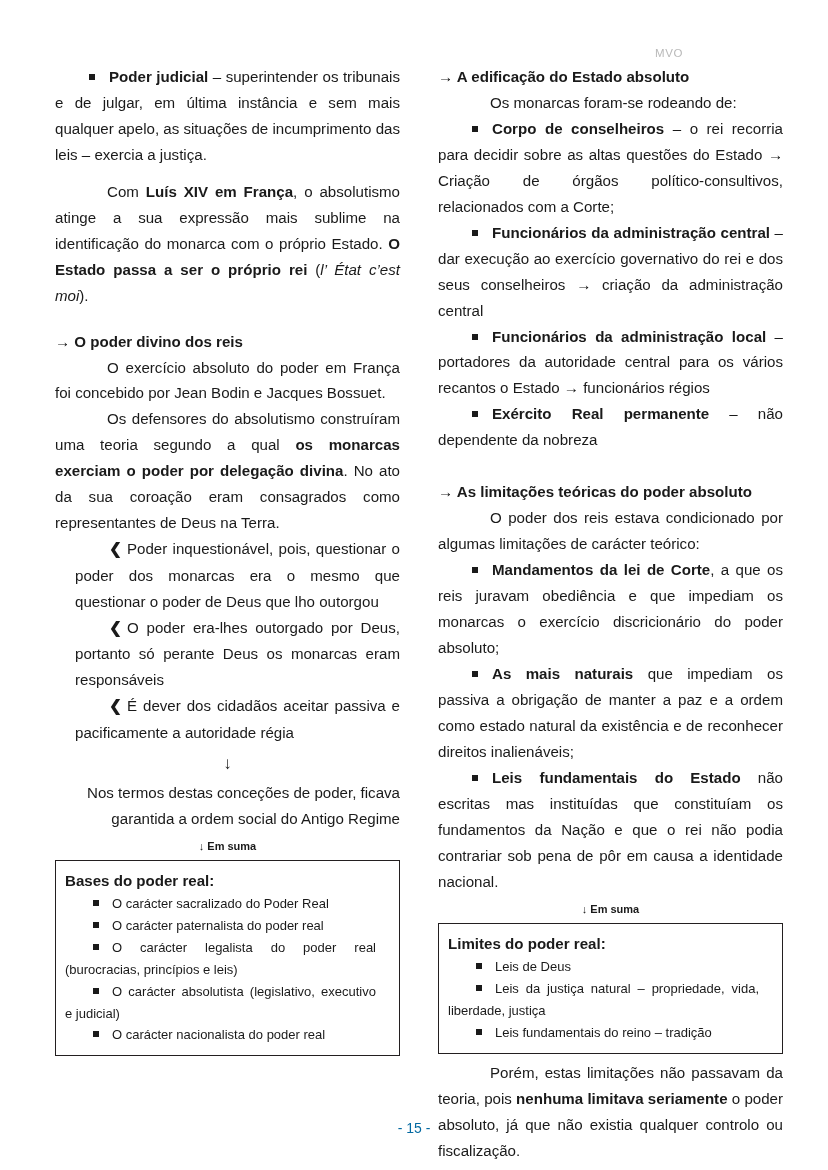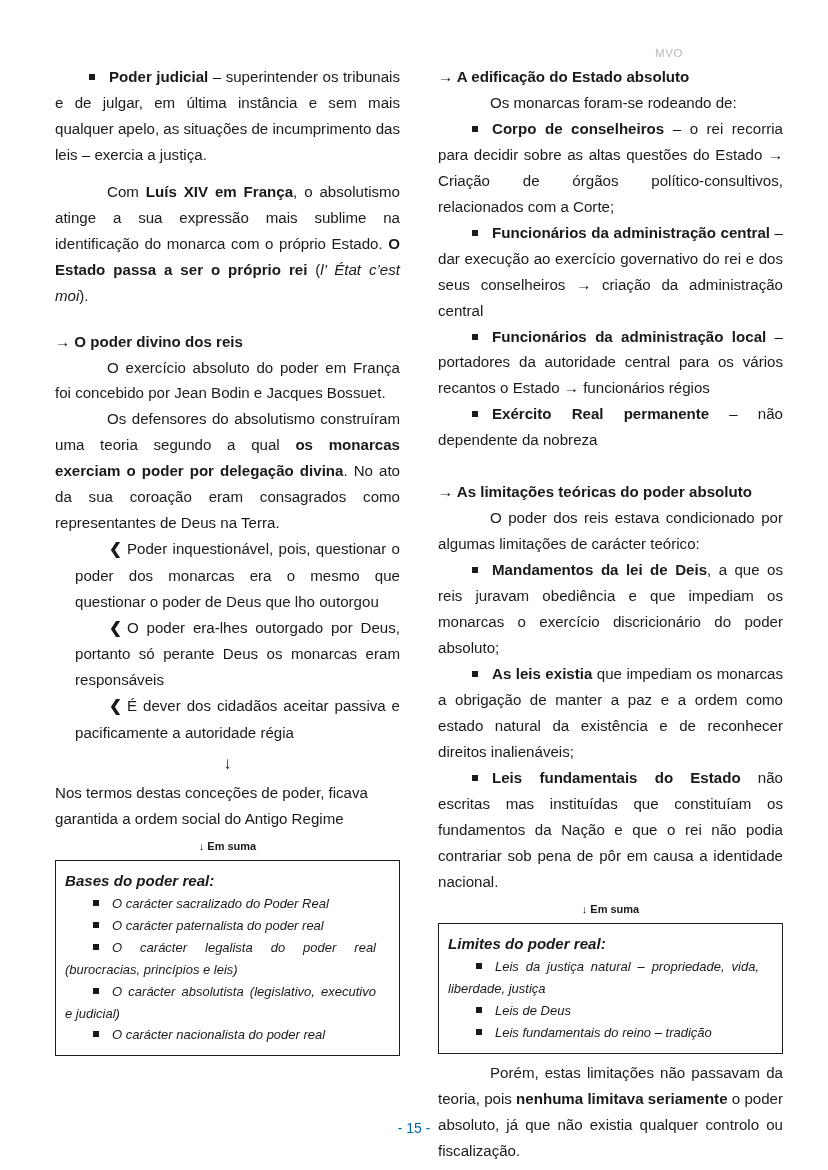--- a/index.html
+++ b/index.html
@@ -87,40 +87,39 @@
     margin-left: 34px;
     margin-right: 5px;
     font-size: 15.5px;
     font-weight: 600;
   }
   b { font-weight: bold; }
   i { font-style: italic; }
   .gap-sm { height: 11px; }
   .gap-md { height: 20px; }
   .gap-lg { height: 26px; }
-  .center { text-align: left; text-indent: 0; }
+  .center { text-align: right; text-indent: 0; }
   .arrow-down-row {
     text-align: center;
     font-size: 17px;
     line-height: 1.4;
     margin: 6px 0 4px 0;
   }
   .em-suma {
     text-align: center;
     font-weight: bold;
     font-size: 11px;
     line-height: 1.5;
     margin-top: 6px;
     margin-bottom: 6px;
   }
   .box {
     border: 1.6px solid #231f20;
     padding: 7px 23px 9px 9px;
     box-sizing: border-box;
-    font-style: italic;
   }
   .box .box-title {
     font-weight: bold;
     font-size: 15.1px;
     line-height: 1.68;
     text-align: left;
     margin: 0;
   }
   .box p {
     font-size: 13px;
@@ -242,41 +241,41 @@
       <div class="gap-lg"></div>
 
       <p class="heading">
         <span class="arrow">→</span>
         <span>As limitações teóricas do poder absoluto</span>
       </p>
 
       <p class="indent">O poder dos reis estava condicionado por algumas limitações de carácter teórico:</p>
 
       <p class="sq-item">
-        <span class="sq"></span><b>Mandamentos da lei de Deis</b><span>, a que os reis juravam obediência e que impediam os monarcas o exercício discricionário do poder absoluto;</span>
-      </p>
-
-      <p class="sq-item">
-        <span class="sq"></span><b>As leis existia</b><span> que impediam os monarcas a obrigação de manter a paz e a ordem como estado natural da existência e de reconhecer direitos inalienáveis;</span>
+        <span class="sq"></span><b>Mandamentos da lei de Corte</b><span>, a que os reis juravam obediência e que impediam os monarcas o exercício discricionário do poder absoluto;</span>
+      </p>
+
+      <p class="sq-item">
+        <span class="sq"></span><b>As mais naturais</b><span> que impediam os passiva a obrigação de manter a paz e a ordem como estado natural da existência e de reconhecer direitos inalienáveis;</span>
       </p>
 
       <p class="sq-item">
         <span class="sq"></span><b>Leis fundamentais do Estado</b><span> não escritas mas instituídas que constituíam os fundamentos da Nação e que o rei não podia contrariar sob pena de pôr em causa a identidade nacional.</span>
       </p>
 
       <p class="em-suma">↓ Em suma</p>
 
       <div class="box">
         <p class="box-title">Limites do poder real:</p>
 
         <p class="sq-item">
+          <span class="sq"></span><span>Leis de Deus</span>
+        </p>
+        <p class="sq-item">
           <span class="sq"></span><span>Leis da justiça natural – propriedade, vida, liberdade, justiça</span>
-        </p>
-        <p class="sq-item">
-          <span class="sq"></span><span>Leis de Deus</span>
         </p>
         <p class="sq-item">
           <span class="sq"></span><span>Leis fundamentais do reino – tradição</span>
         </p>
       </div>
 
       <p class="indent" style="margin-top:6px;">
         <span>Porém, estas limitações não passavam da teoria, pois </span><b>nenhuma limitava seriamente</b><span> o poder absoluto, já que não existia qualquer controlo ou fiscalização.</span>
       </p>
 

